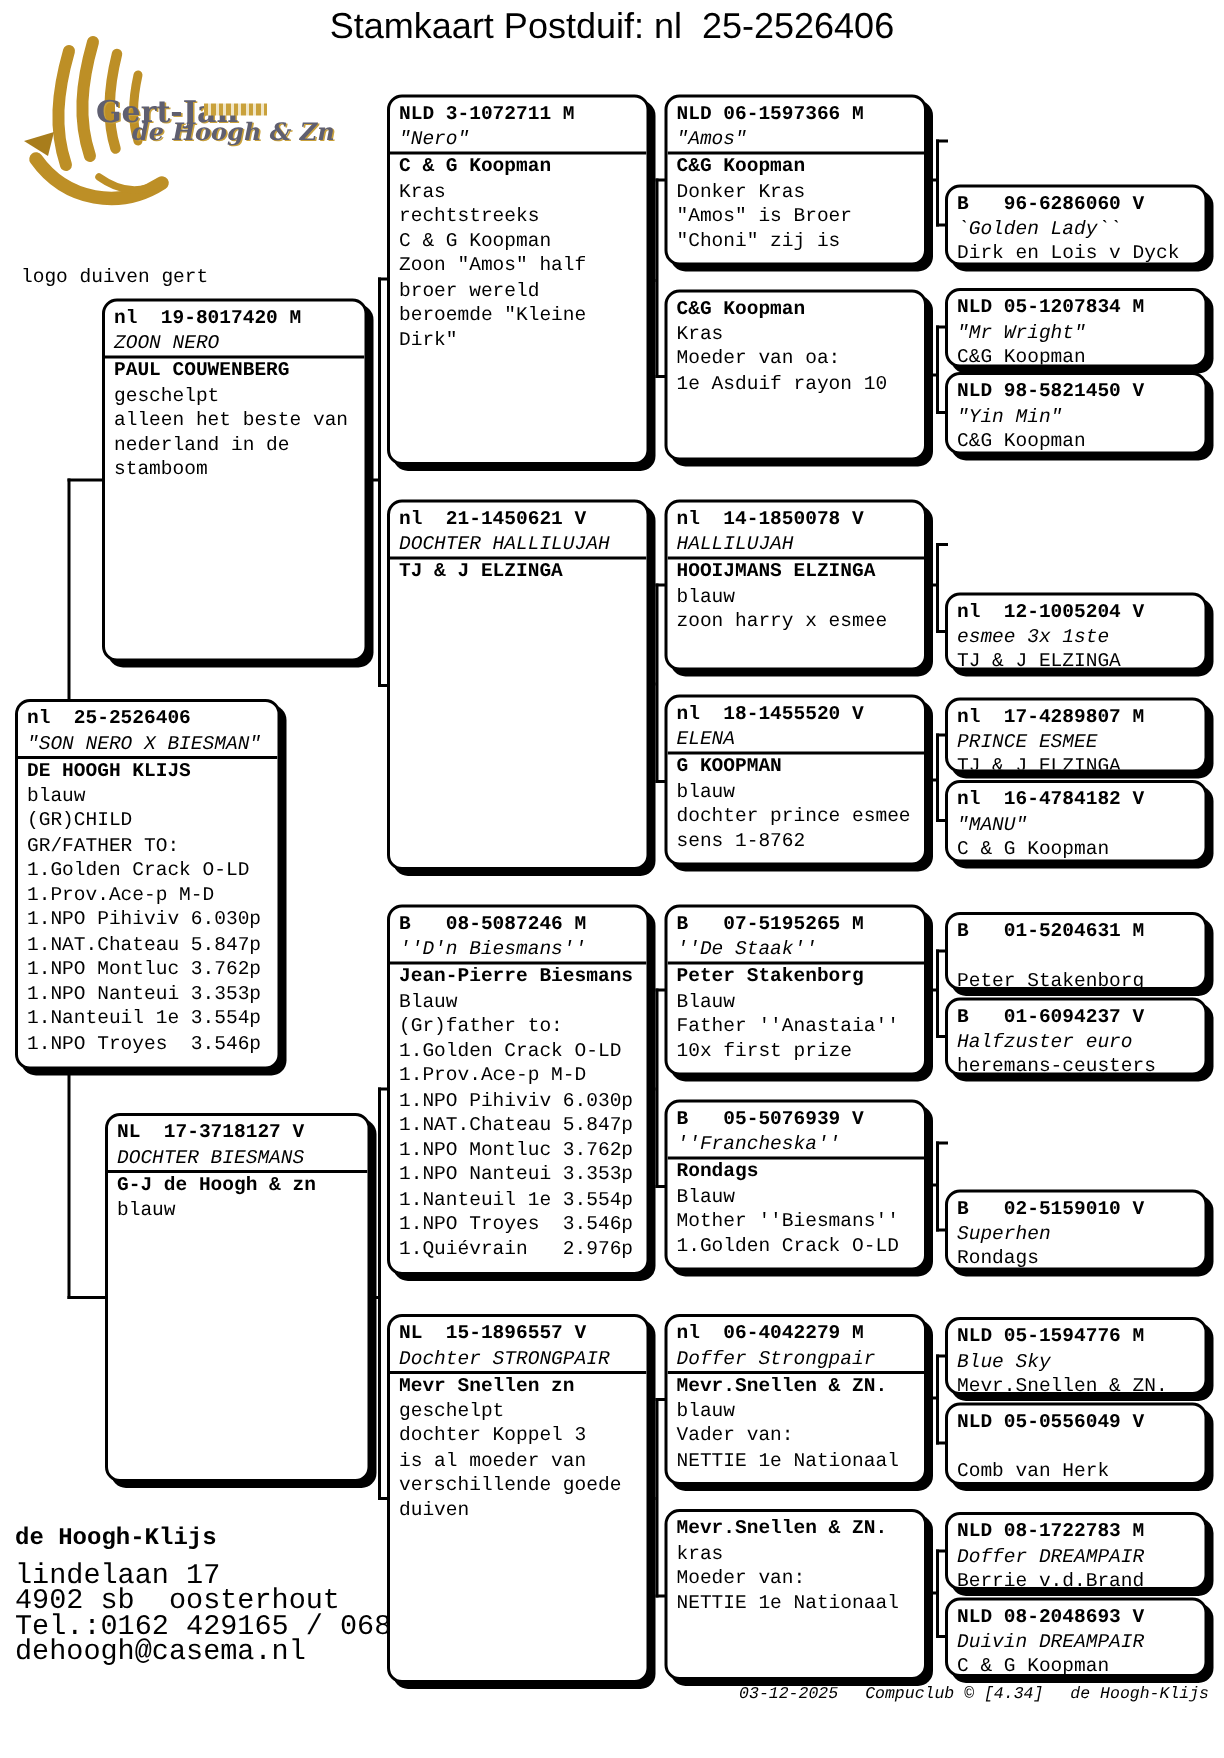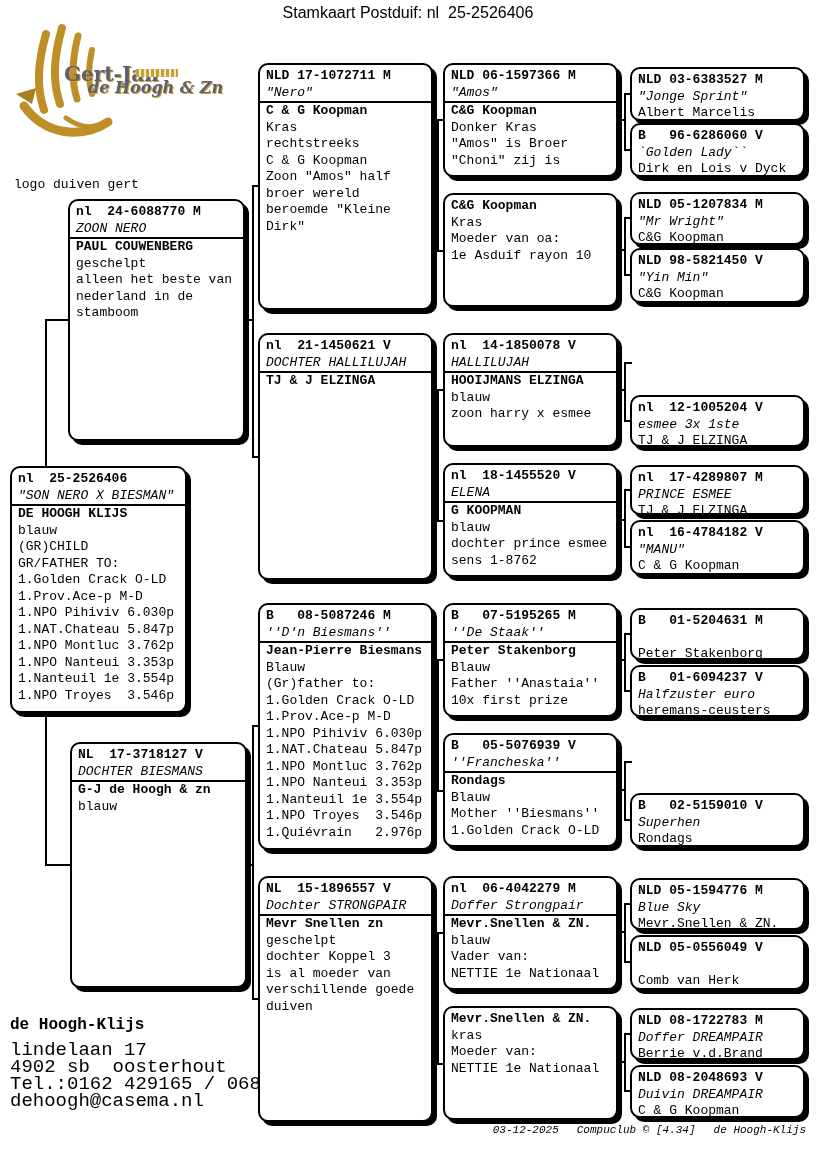--- a/index.html
+++ b/index.html
@@ -1,19 +1,19 @@
 <!DOCTYPE html>
 <html><head>
 <meta charset="utf-8">
 <style>
   html,body{margin:0;padding:0;background:#fff;}
   #page{position:relative;width:816px;height:1172px;background:#fff;overflow:hidden;
         font-family:"Liberation Mono","DejaVu Sans Mono",monospace;color:#000;}
   #title{position:absolute;left:0;top:4px;width:100%;text-align:center;
-         font-family:"Liberation Sans",sans-serif;font-size:16px;white-space:pre;}
+         font-family:"Liberation Sans",sans-serif;font-size:24px;white-space:pre;}
   
   .box{position:absolute;background:#fff;border:2px solid #000;border-radius:10px;
        box-shadow:4px 4px 0 #000;z-index:2;box-sizing:border-box;padding:3px 6px 0;
        font-size:13px;line-height:16.5px;overflow:hidden;}
   .hdr{border-bottom:2px solid #000;margin:0 -6px;padding:0 6px;}
   .ring{font-weight:bold;white-space:pre;}
   .bname{font-style:italic;white-space:pre;min-height:16.5px;}
   .owner{font-weight:bold;white-space:pre;min-height:16.5px;}
   .body{white-space:pre;}
   .box.sm .bname{min-height:16.5px;}
@@ -106,41 +106,41 @@
 1.NPO Pihiviv 6.030p
 1.NAT.Chateau 5.847p
 1.NPO Montluc 3.762p
 1.NPO Nanteui 3.353p
 1.Nanteuil 1e 3.554p
 1.NPO Troyes  3.546p</div>
   </div>
 
   <div class="box" style="left:68px;top:199px;width:177px;height:242px">
     <div class="hdr">
-      <div class="ring">nl  24-6088770 M</div>
+      <div class="ring">nl  19-8017420 M</div>
       <div class="bname">ZOON NERO</div>
     </div>
     <div class="owner">PAUL COUWENBERG</div>
     <div class="body">geschelpt
 alleen het beste van
 nederland in de
 stamboom</div>
   </div>
   <div class="box" style="left:70px;top:742px;width:177px;height:246px">
     <div class="hdr">
       <div class="ring">NL  17-3718127 V</div>
       <div class="bname">DOCHTER BIESMANS</div>
     </div>
     <div class="owner">G-J de Hoogh &amp; zn</div>
     <div class="body">blauw</div>
   </div>
 
   <div class="box" style="left:258px;top:63px;width:175px;height:247px">
     <div class="hdr">
-      <div class="ring">NLD 17-1072711 M</div>
+      <div class="ring">NLD 3-1072711 M</div>
       <div class="bname">"Nero"</div>
     </div>
     <div class="owner">C &amp; G Koopman</div>
     <div class="body">Kras
 rechtstreeks
 C &amp; G Koopman
 Zoon "Amos" half
 broer wereld
 beroemde "Kleine
 Dirk"</div>
@@ -249,25 +249,20 @@
 Vader van:
 NETTIE 1e Nationaal</div>
   </div>
   <div class="box" style="left:443px;top:1006px;width:175px;height:114px">
     <div class="owner">Mevr.Snellen &amp; ZN.</div>
     <div class="body">kras
 Moeder van:
 NETTIE 1e Nationaal</div>
   </div>
 
-  <div class="box sm" style="left:630px;top:67px;width:175px;height:54px">
-    <div class="ring">NLD 03-6383527 M</div>
-    <div class="bname">"Jonge Sprint"</div>
-    <div class="body">Albert Marcelis</div>
-  </div>
   <div class="box sm" style="left:630px;top:123px;width:175px;height:54px">
     <div class="ring">B   96-6286060 V</div>
     <div class="bname">`Golden Lady``</div>
     <div class="body">Dirk en Lois v Dyck</div>
   </div>
   <div class="box sm" style="left:630px;top:192px;width:175px;height:53px">
     <div class="ring">NLD 05-1207834 M</div>
     <div class="bname">"Mr Wright"</div>
     <div class="body">C&amp;G Koopman</div>
   </div>

